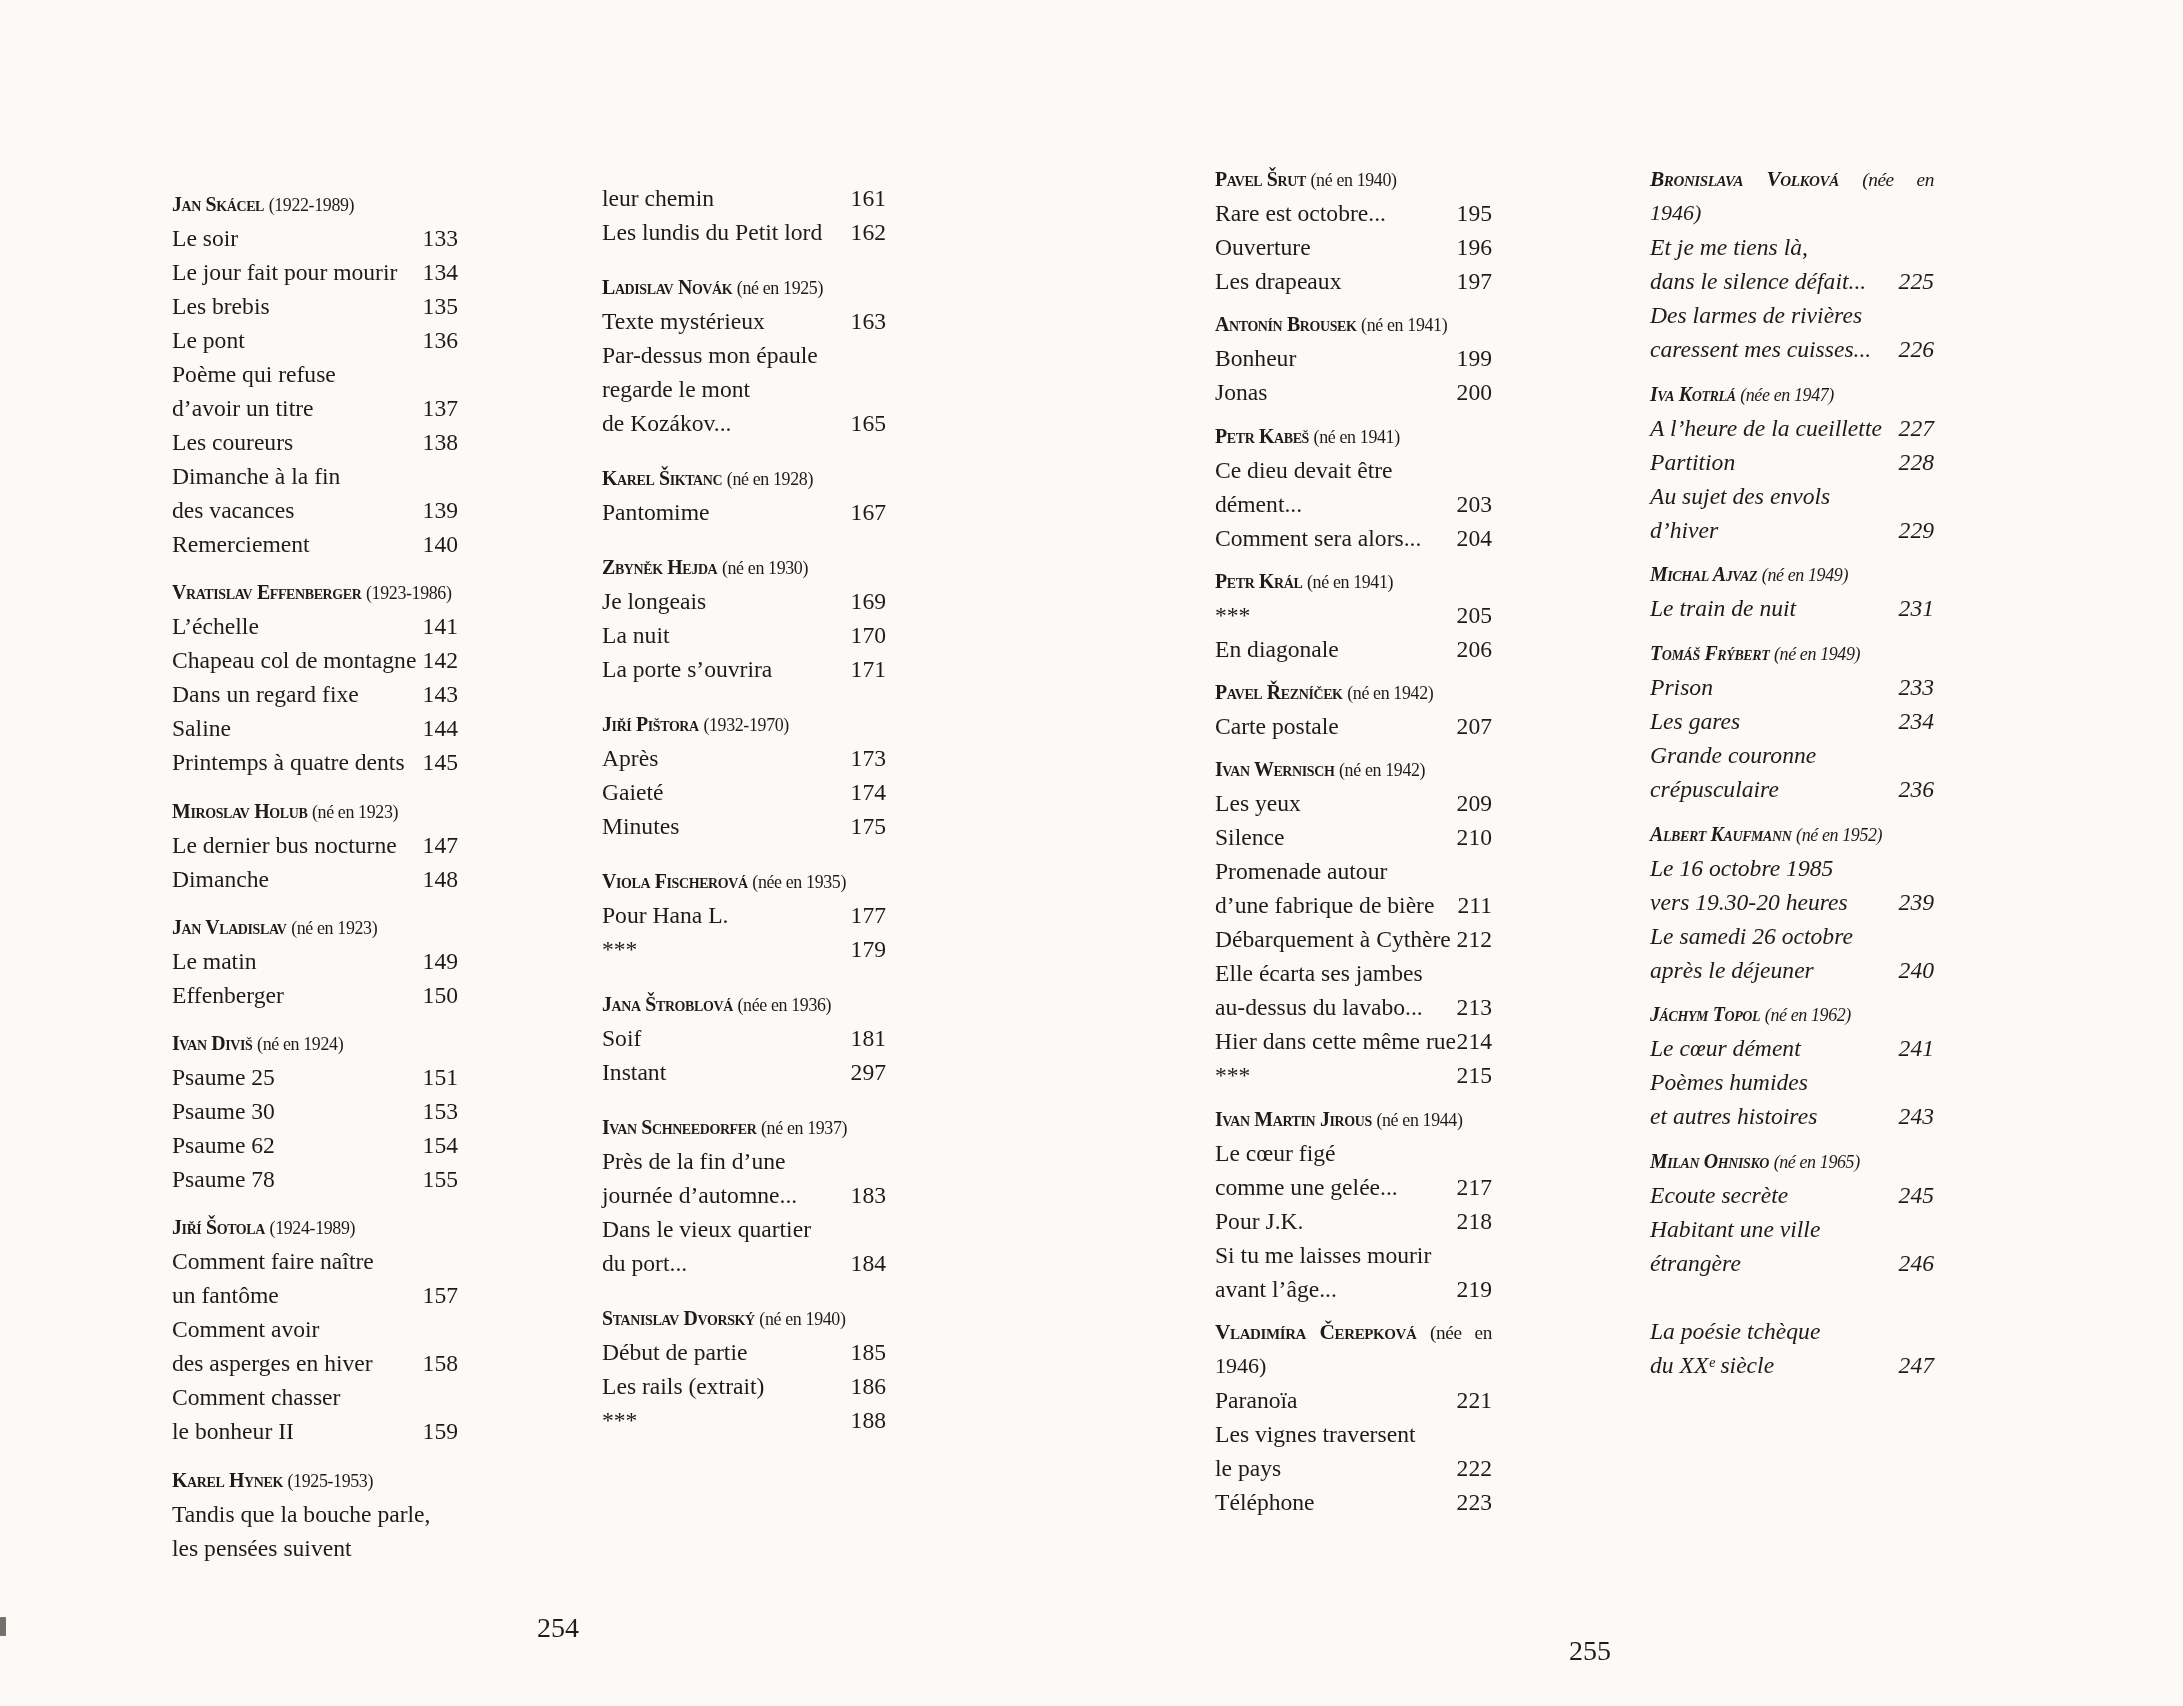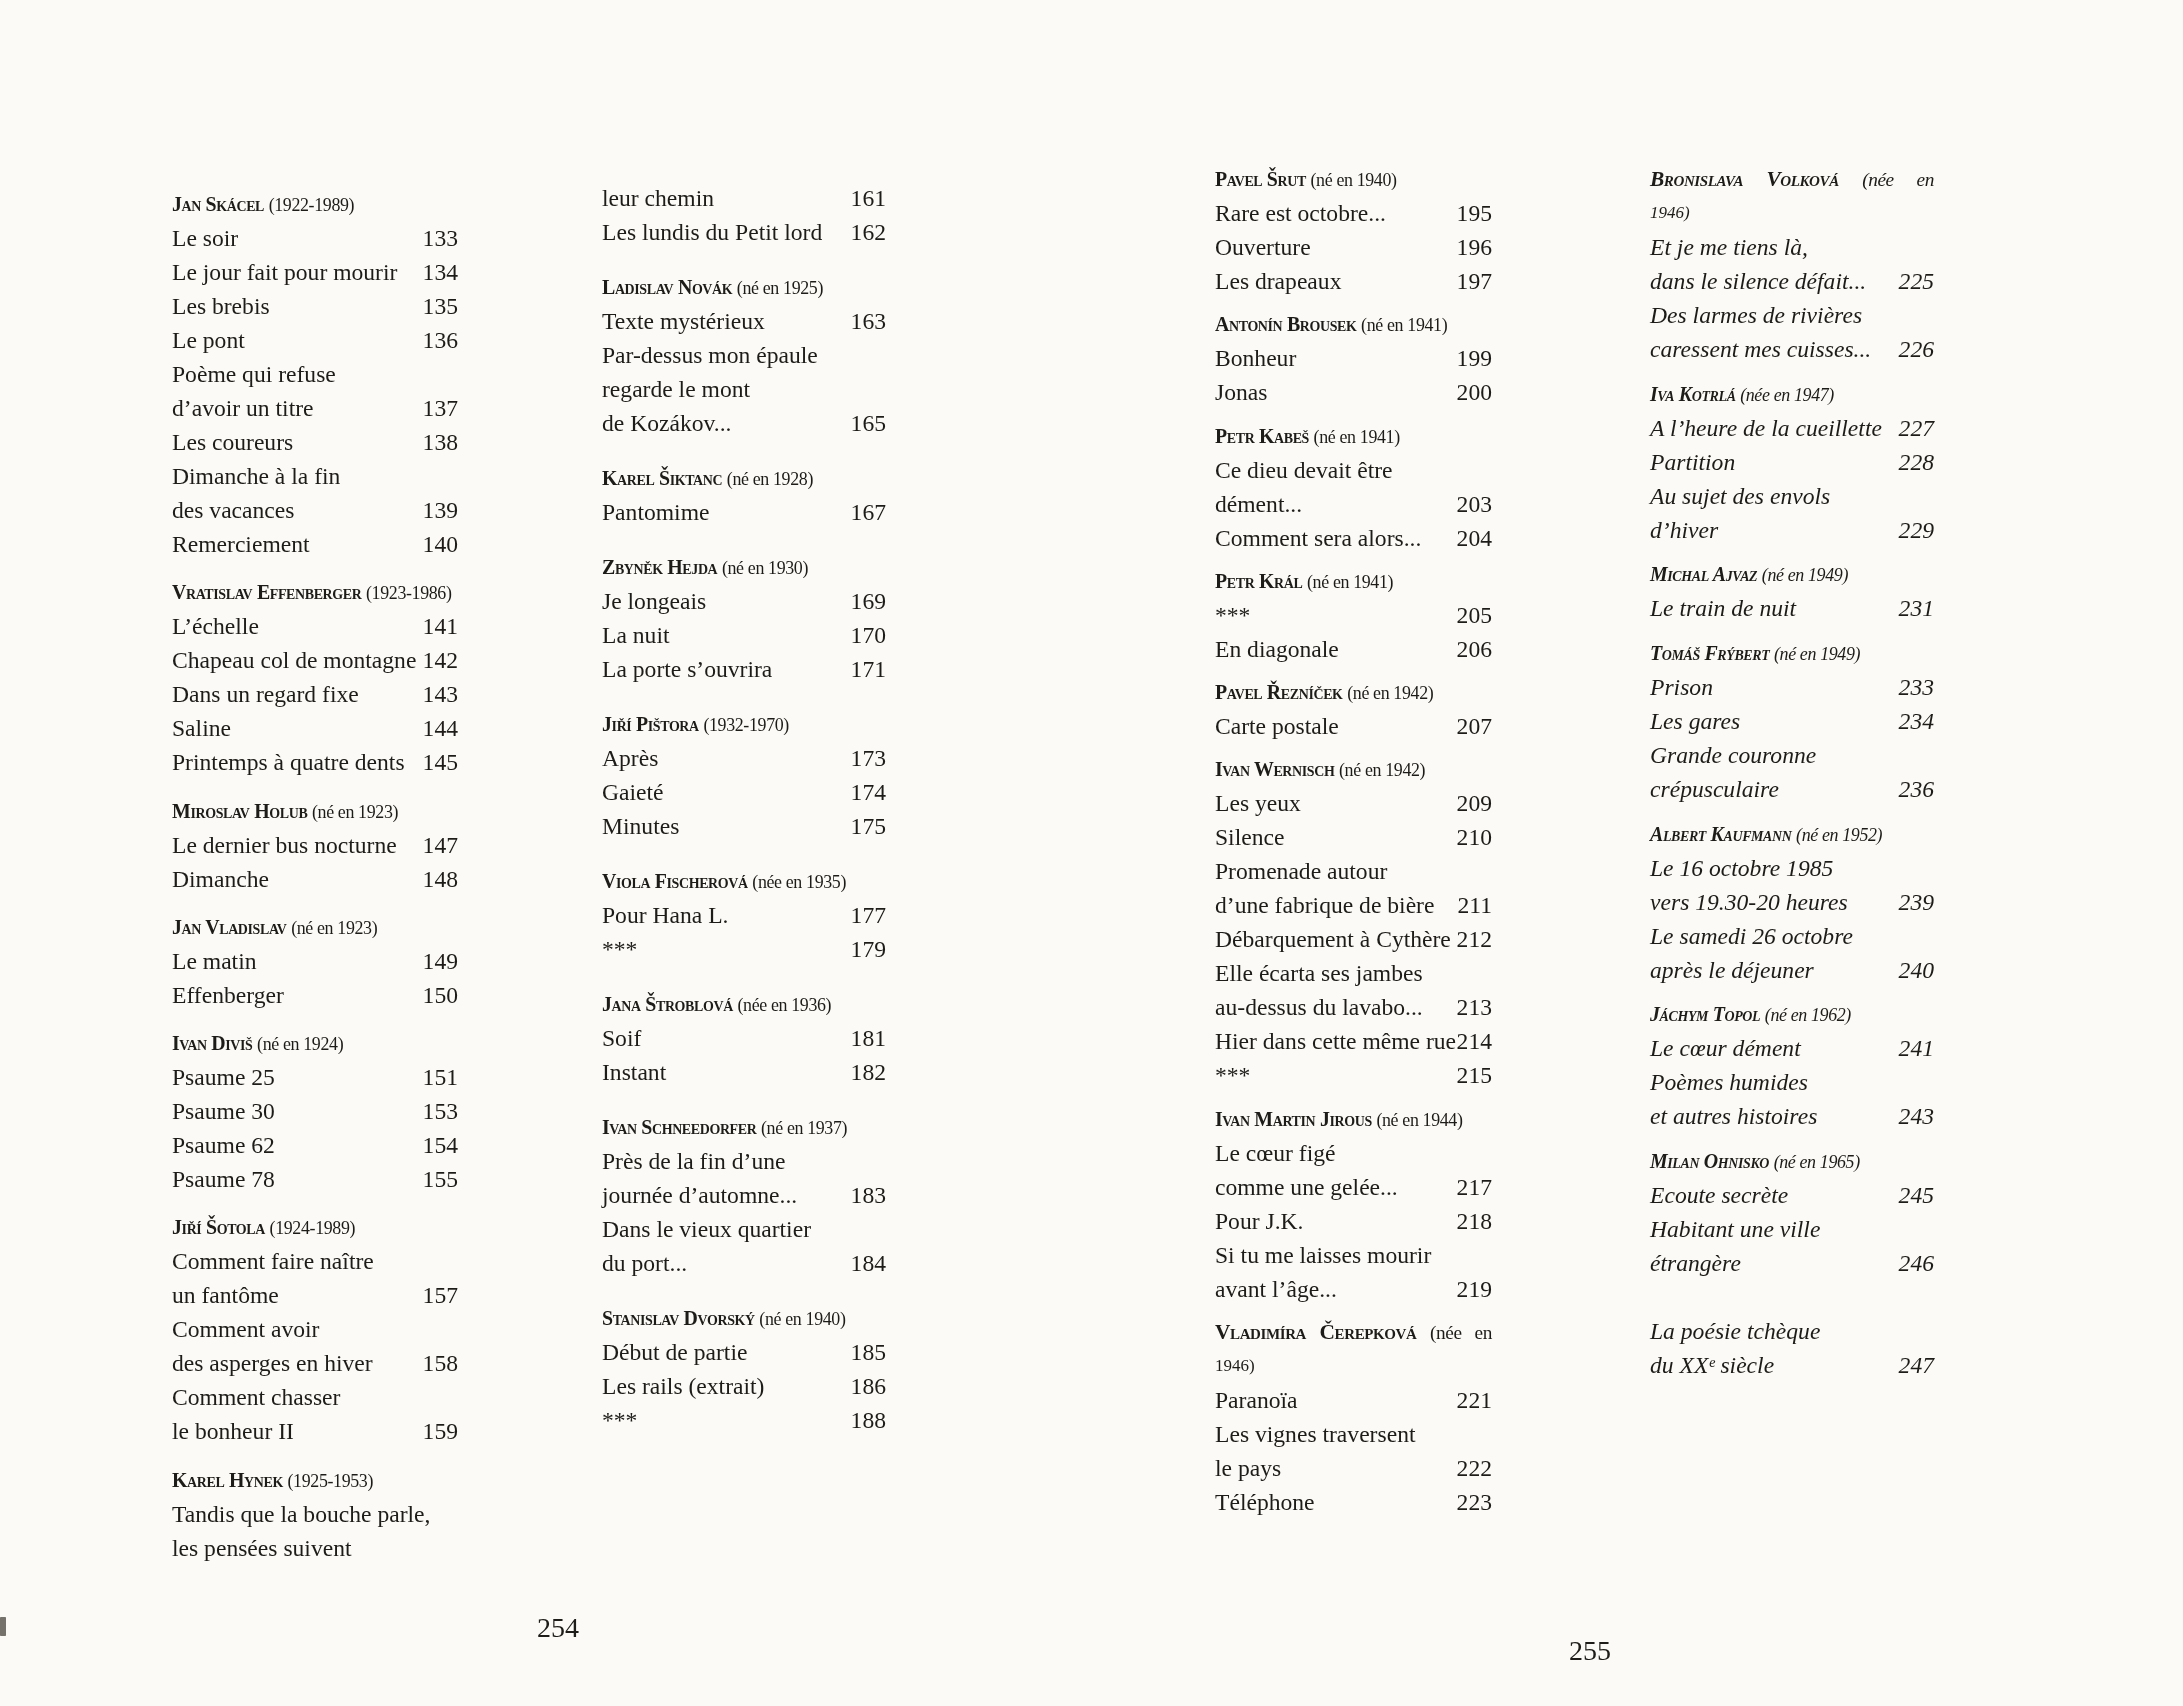--- a/index.html
+++ b/index.html
@@ -50,21 +50,21 @@
   .row.hdr .dt {
     font-size: 19.3px;
   }
   .row.hdr.justify {
     transform: none;
     white-space: normal;
     text-align: justify;
     text-align-last: justify;
   }
   .row.hdr2 {
-    font-size: 17px;
+    font-size: 22px;
   }
   .pagenum {
     position: absolute;
     font-size: 28px;
     line-height: 31px;
   }
   #page-num-left  { left: 537px; top: 1612px; }
   #page-num-right { left: 1569px; top: 1587px; margin-top: 48px; }
   .scan-artifact {
     position: absolute;
@@ -169,21 +169,21 @@
         <div class="row"><span class="ttl">Minutes</span><span class="pg">175</span></div>
       </div>
       <div class="section">
         <div class="row hdr"><span class="nm">Viola Fischerová</span> <span class="dt">(née en 1935)</span></div>
         <div class="row"><span class="ttl">Pour Hana L.</span><span class="pg">177</span></div>
         <div class="row"><span class="ttl">***</span><span class="pg">179</span></div>
       </div>
       <div class="section">
         <div class="row hdr"><span class="nm">Jana Štroblová</span> <span class="dt">(née en 1936)</span></div>
         <div class="row"><span class="ttl">Soif</span><span class="pg">181</span></div>
-        <div class="row"><span class="ttl">Instant</span><span class="pg">182</span></div>
+        <div class="row"><span class="ttl">Instant</span><span class="pg">297</span></div>
       </div>
       <div class="section">
         <div class="row hdr"><span class="nm">Ivan Schneedorfer</span> <span class="dt">(né en 1937)</span></div>
         <div class="row"><span class="ttl">Près de la fin d’une</span></div>
         <div class="row"><span class="ttl">journée d’automne...</span><span class="pg">183</span></div>
         <div class="row"><span class="ttl">Dans le vieux quartier</span></div>
         <div class="row"><span class="ttl">du port...</span><span class="pg">184</span></div>
       </div>
       <div class="section">
         <div class="row hdr"><span class="nm">Stanislav Dvorský</span> <span class="dt">(né en 1940)</span></div>

